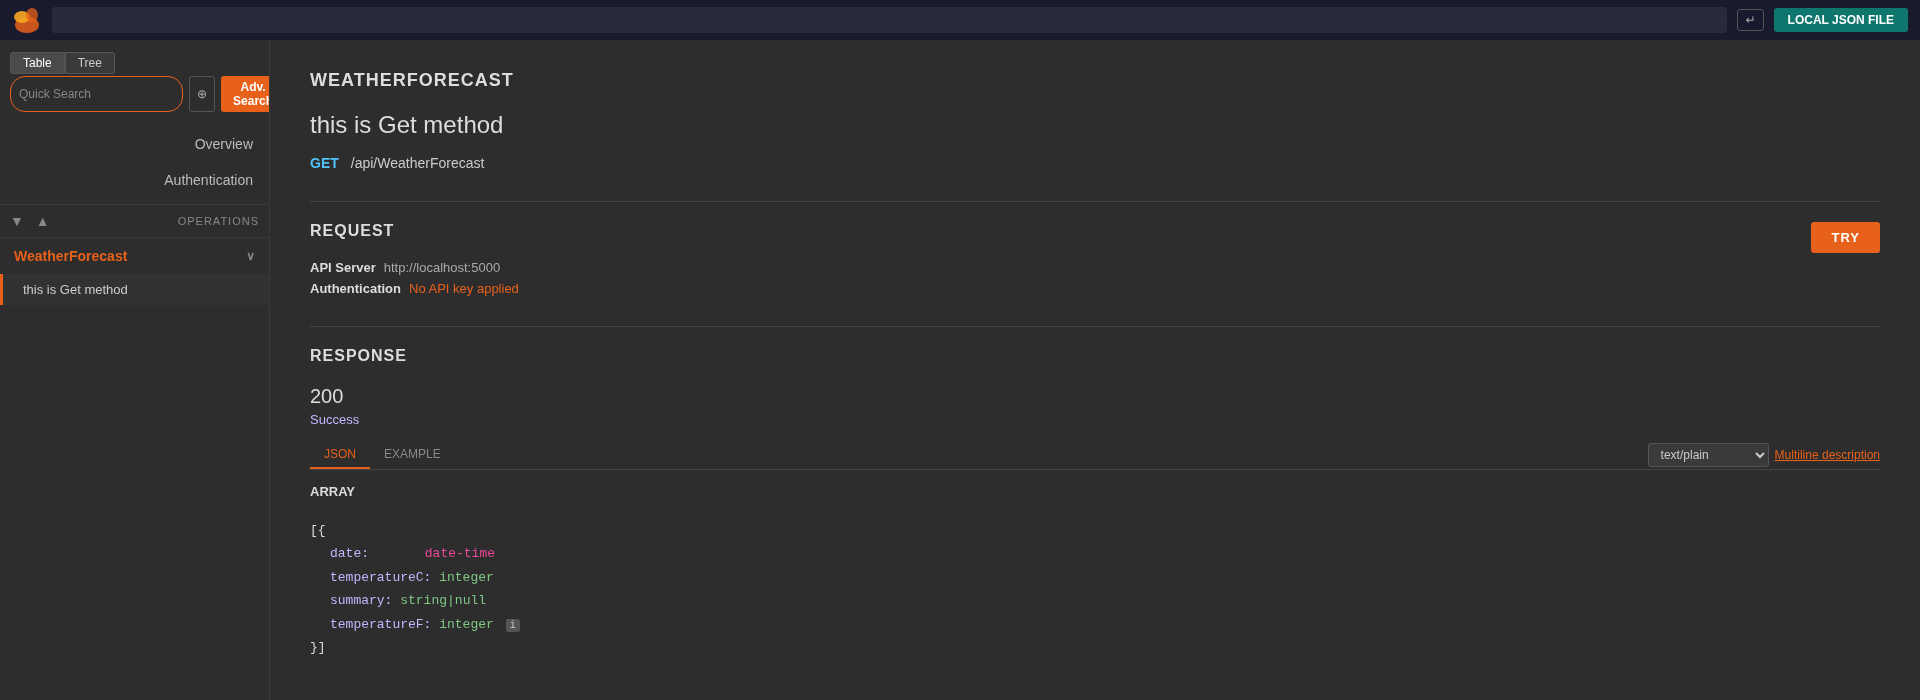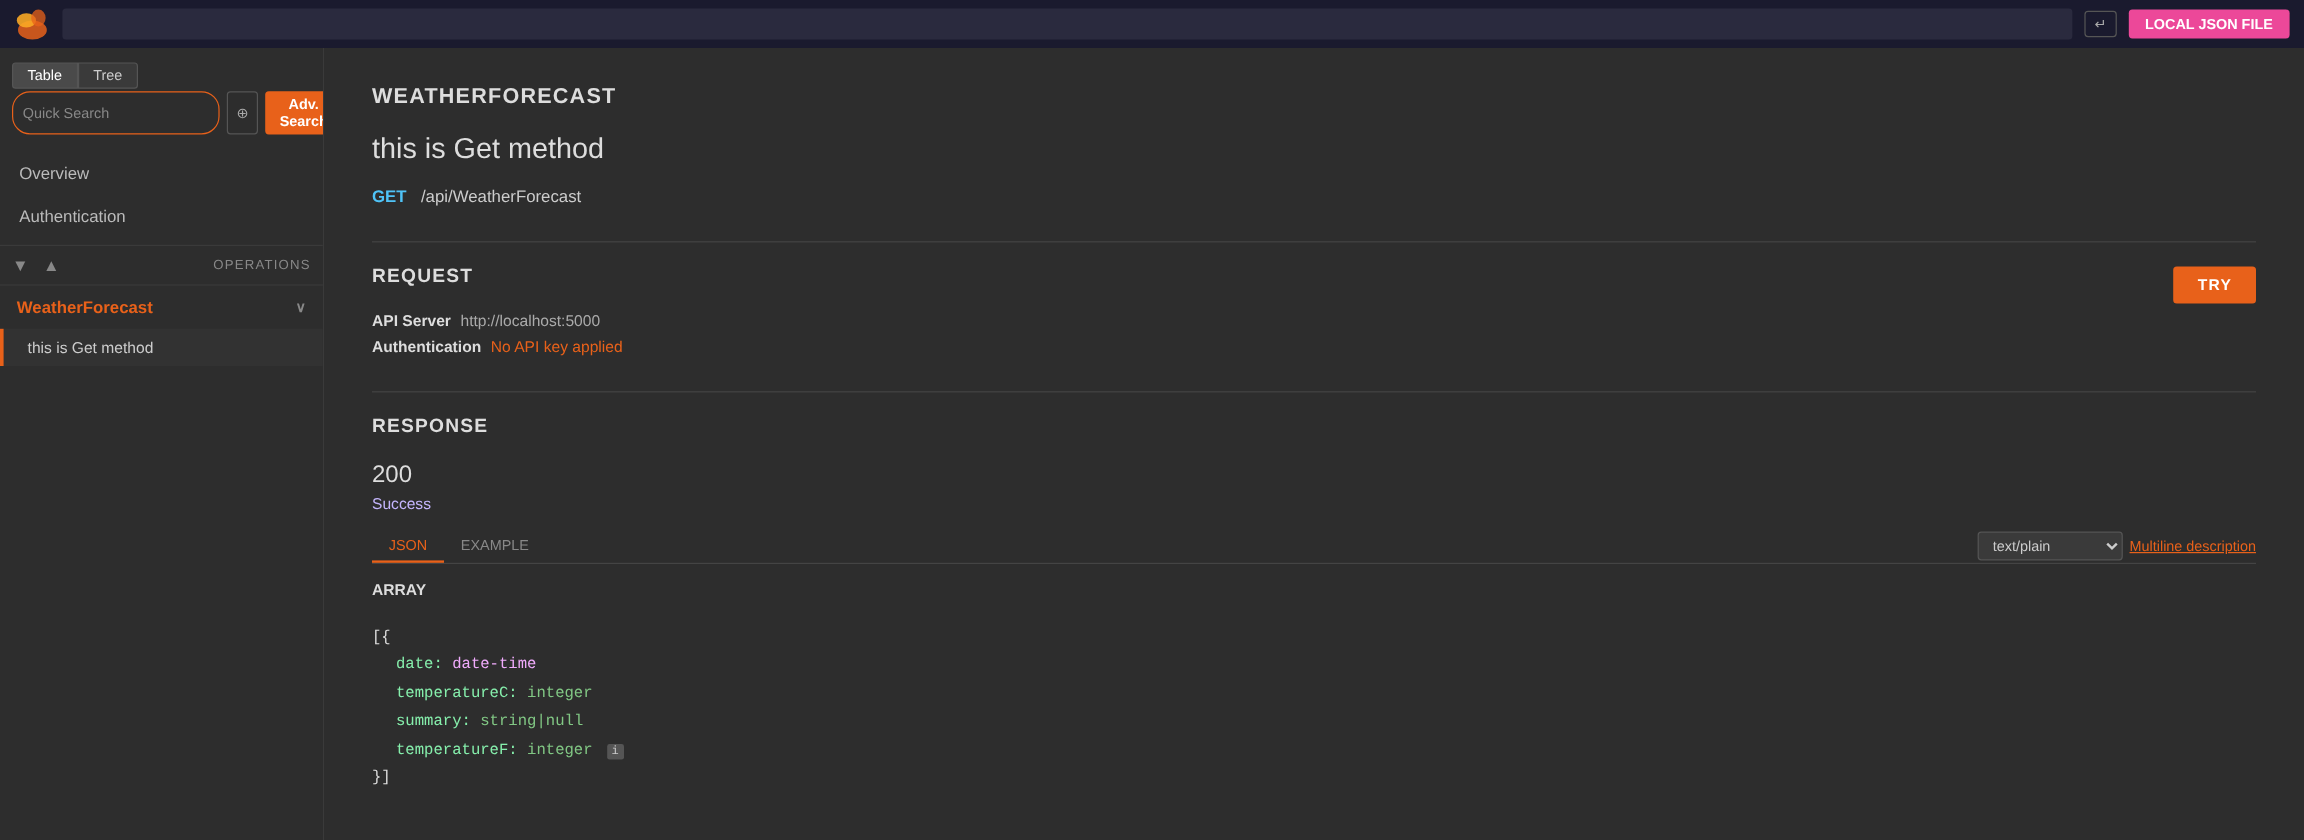--- a/index.html
+++ b/index.html
@@ -32,21 +32,21 @@
     .topbar-enter-btn {
       background: transparent;
       border: 1px solid #555;
       color: #aaa;
       padding: 3px 7px;
       cursor: pointer;
       border-radius: 3px;
       font-size: 12px;
     }
     .topbar-json-btn {
-      background: #ec4899;
+      background: #0f766e;
       color: white;
       border: none;
       padding: 5px 14px;
       font-size: 12px;
       font-weight: bold;
       cursor: pointer;
       border-radius: 3px;
       text-align: center;
     }
 
@@ -124,20 +124,21 @@
     }
 
     .sidebar-nav {
       padding: 6px 0;
     }
     .nav-item {
       padding: 10px 16px;
       font-size: 14px;
       color: #bbb;
       cursor: pointer;
+      text-align: right;
     }
 
     .sidebar-section {
       border-top: 1px solid #3a3a3a;
     }
     .ops-header {
       display: flex;
       align-items: center;
       padding: 6px 10px 6px 6px;
       justify-content: space-between;
@@ -342,22 +343,22 @@
       margin-bottom: 10px;
     }
 
     .code-block {
       font-family: 'Courier New', monospace;
       font-size: 13px;
       line-height: 1.8;
       padding: 10px 0;
     }
     .code-bracket { color: #ddd; }
-    .code-key { color: #86efac; }
-    .code-type-date { color: #f0abfc; }
+    .code-key { color: #c4b5fd; }
+    .code-type-date { color: #ec4899; margin-left: 48px; }
     .code-type-int { color: #81c784; }
     .code-type-str { color: #81c784; }
     .code-indent { padding-left: 20px; }
     .code-badge {
       background: #555;
       color: #ccc;
       font-size: 10px;
       padding: 1px 4px;
       border-radius: 2px;
       margin-left: 4px;

